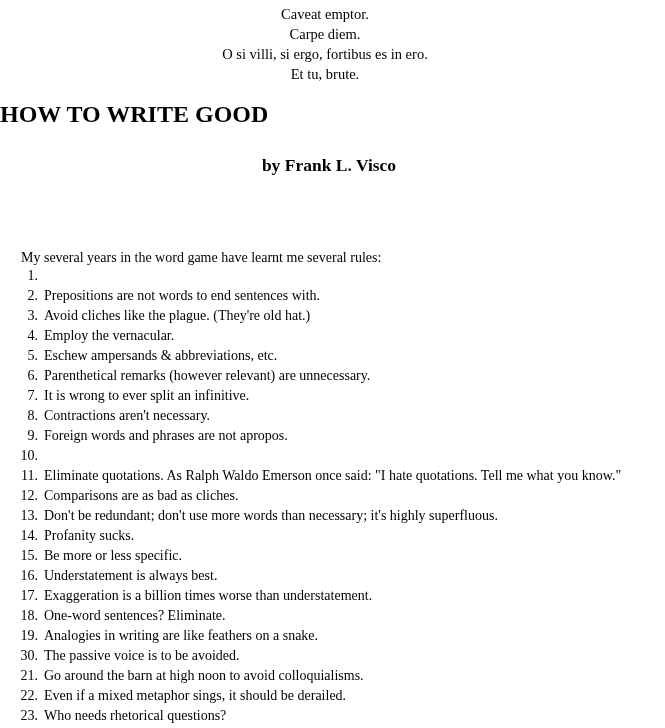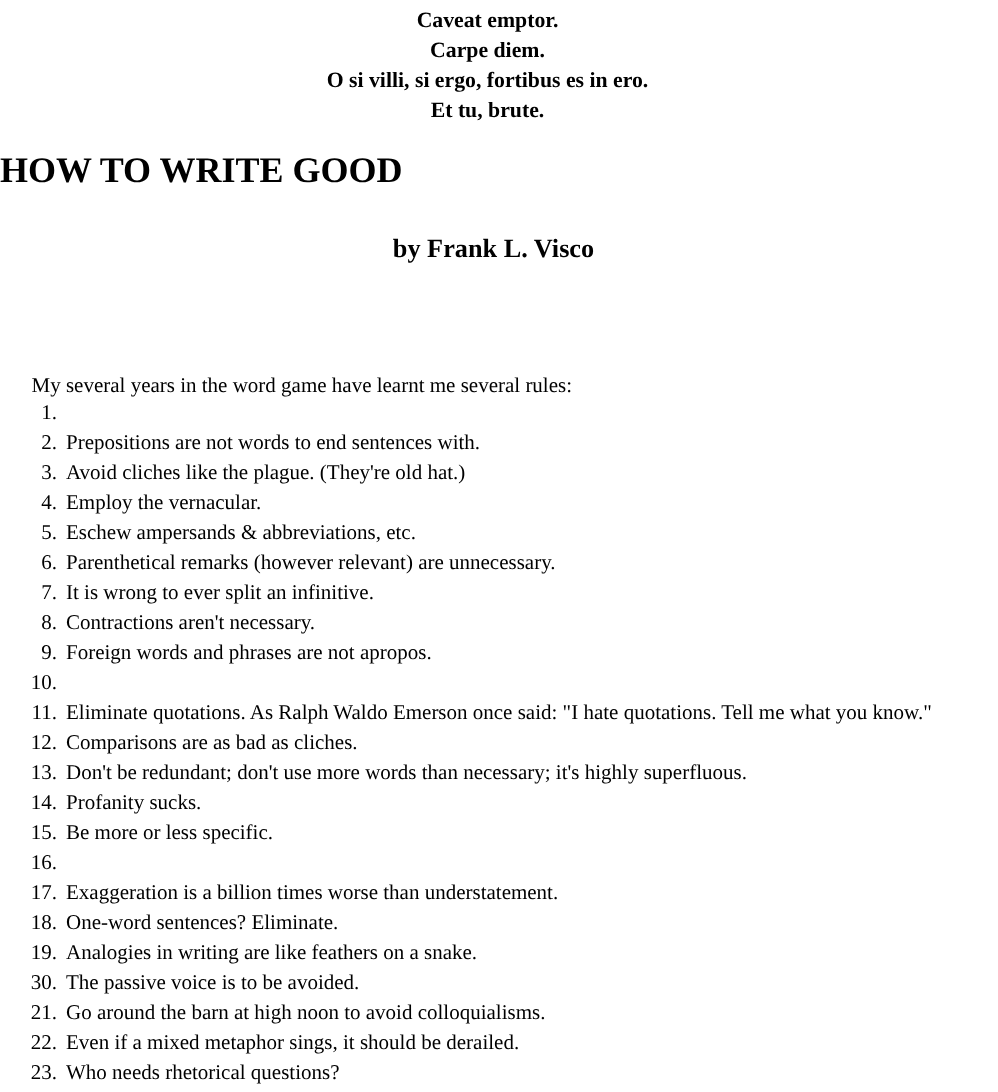--- a/index.html
+++ b/index.html
@@ -15,21 +15,21 @@
       font-family: "Liberation Serif", "DejaVu Serif", serif;
       font-size: 14px;
       position: relative;
     }
     .epigraph {
       position: absolute;
       top: 4px;
       left: 0;
       width: 650px;
       text-align: center;
-      font-weight: bold;
+      font-weight: normal;
       font-size: 14.5px;
       line-height: 20px;
     }
     .epigraph div { margin: 0; }
     .title {
       position: absolute;
       top: 99px;
       left: 0;
       width: 650px;
       text-align: left;
@@ -106,21 +106,21 @@
   <li><span class="num">6.</span><span>Parenthetical remarks (however relevant) are unnecessary.</span></li>
   <li><span class="num">7.</span><span>It is wrong to ever split an infinitive.</span></li>
   <li><span class="num">8.</span><span>Contractions aren't necessary.</span></li>
   <li><span class="num">9.</span><span>Foreign words and phrases are not apropos.</span></li>
   <li><span class="num">10.</span></li>
   <li><span class="num">11.</span><span>Eliminate quotations. As Ralph Waldo Emerson once said: "I hate quotations. Tell me what you know."</span></li>
   <li><span class="num">12.</span><span>Comparisons are as bad as cliches.</span></li>
   <li><span class="num">13.</span><span>Don't be redundant; don't use more words than necessary; it's highly superfluous.</span></li>
   <li><span class="num">14.</span><span>Profanity sucks.</span></li>
   <li><span class="num">15.</span><span>Be more or less specific.</span></li>
-  <li><span class="num">16.</span></li>
+  <li><span class="num">16.</span><span>Understatement is always best.</span></li>
   <li><span class="num">17.</span><span>Exaggeration is a billion times worse than understatement.</span></li>
   <li><span class="num">18.</span><span>One-word sentences? Eliminate.</span></li>
   <li><span class="num">19.</span><span>Analogies in writing are like feathers on a snake.</span></li>
   <li><span class="num">30.</span><span>The passive voice is to be avoided.</span></li>
   <li><span class="num">21.</span><span>Go around the barn at high noon to avoid colloquialisms.</span></li>
   <li><span class="num">22.</span><span>Even if a mixed metaphor sings, it should be derailed.</span></li>
   <li><span class="num">23.</span><span>Who needs rhetorical questions?</span></li>
 </ol>
 
 </body></html>

